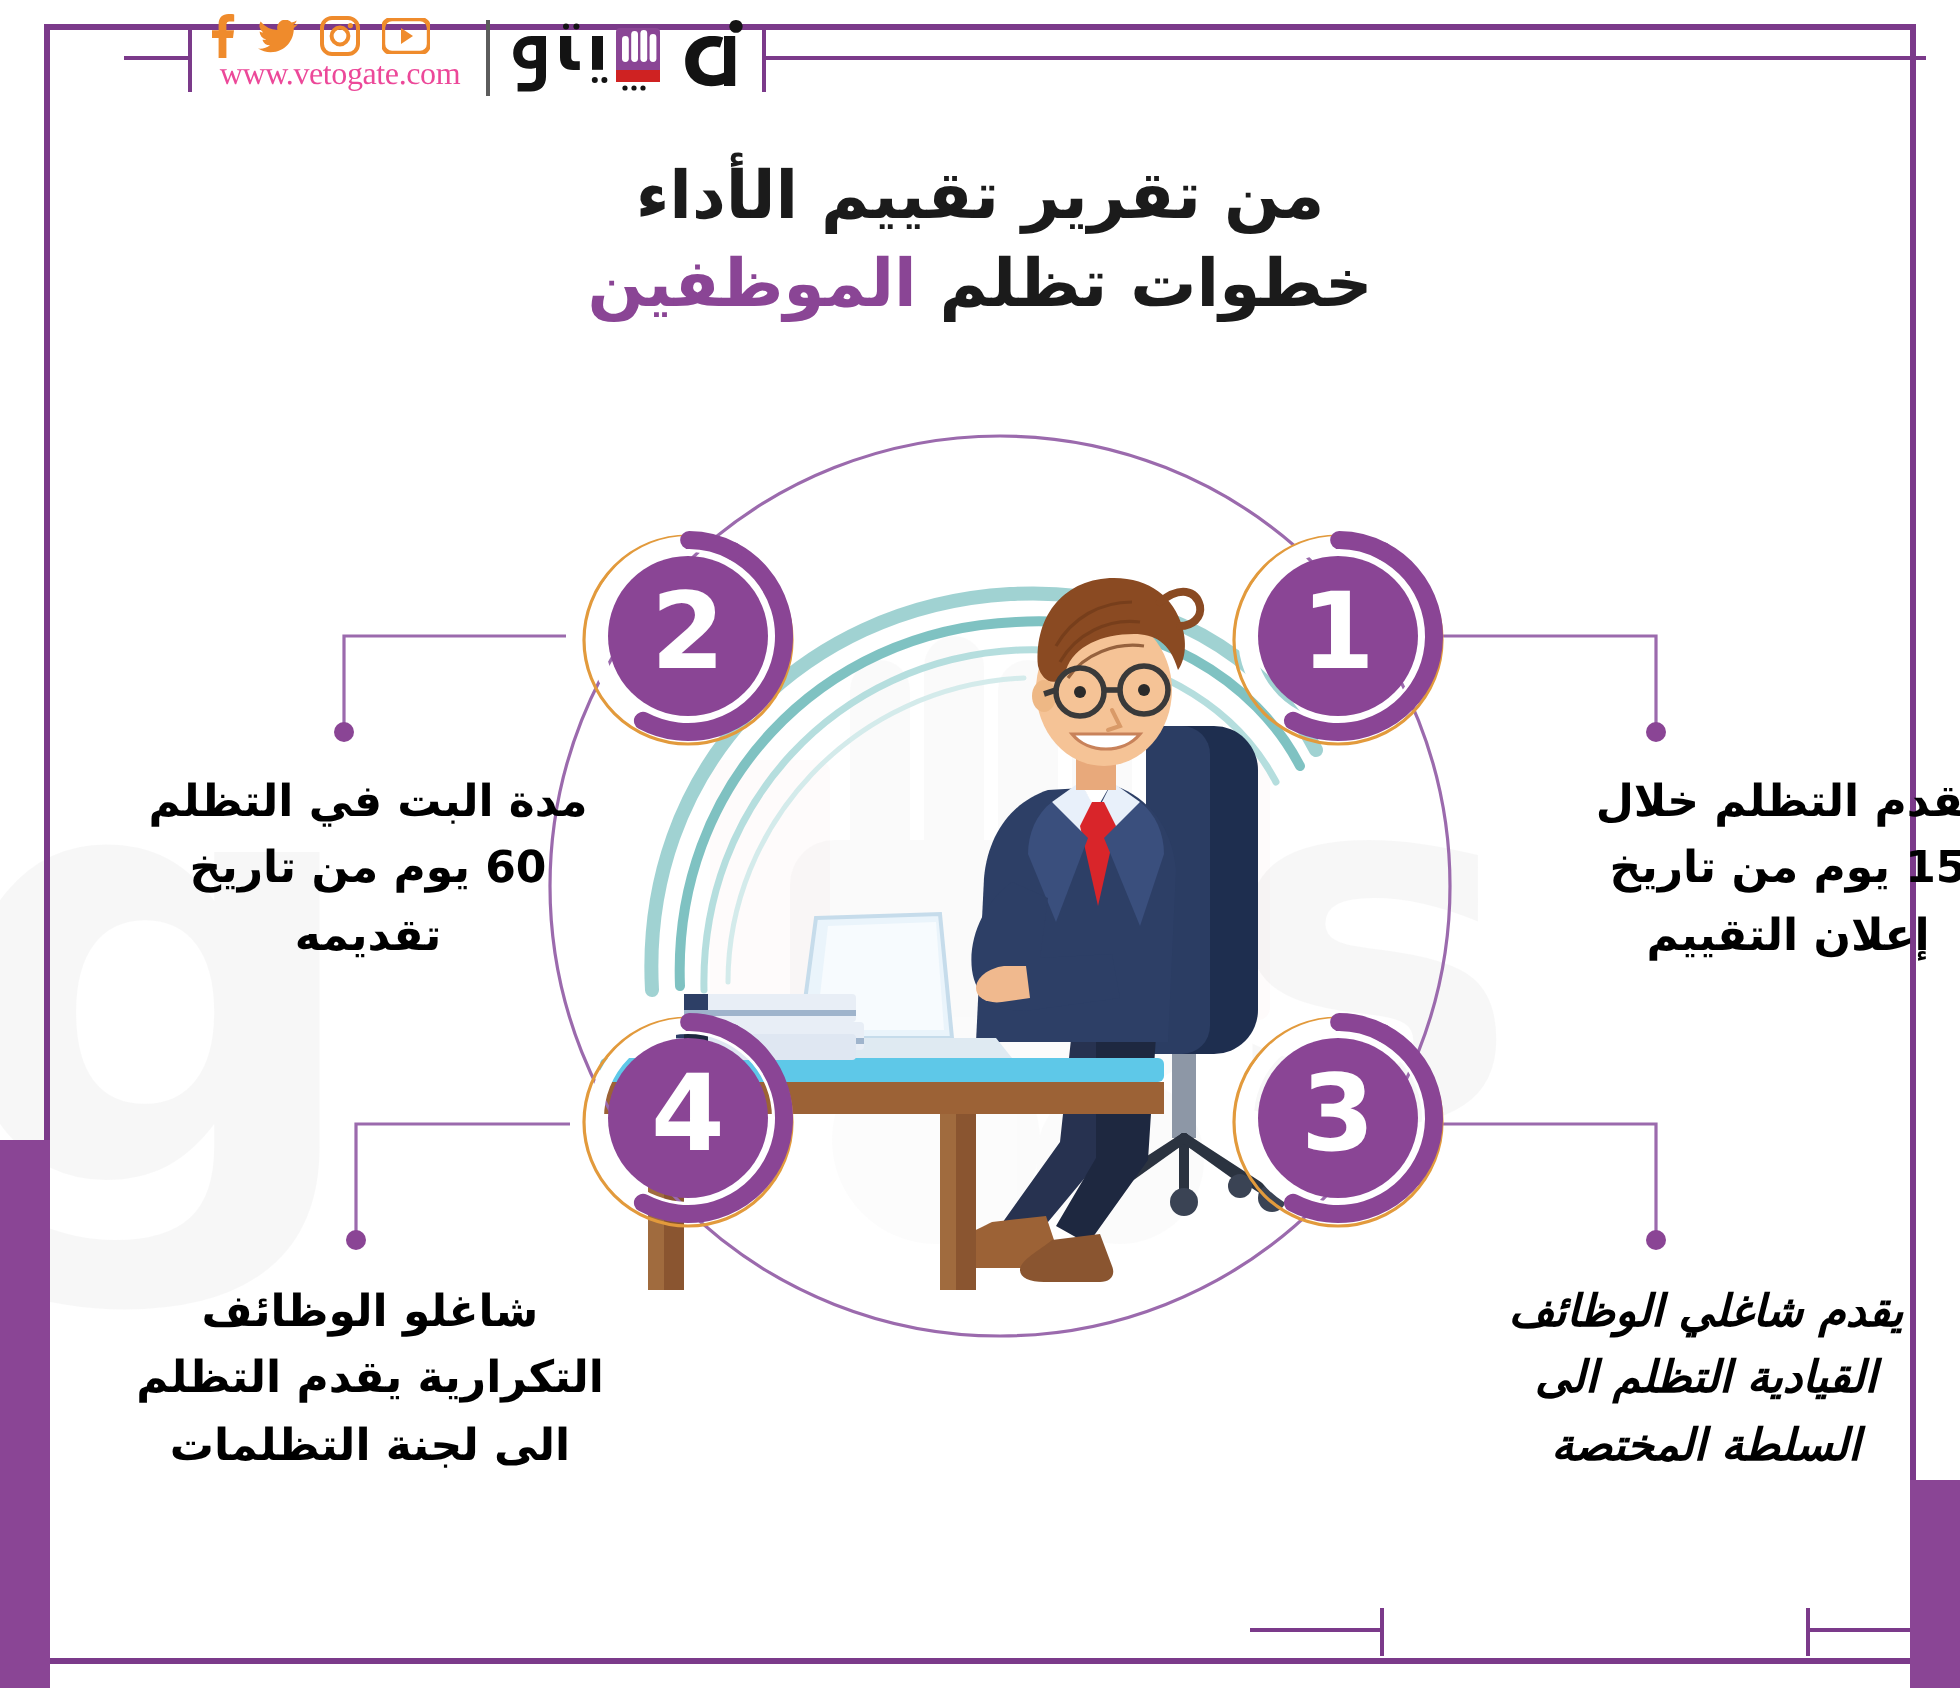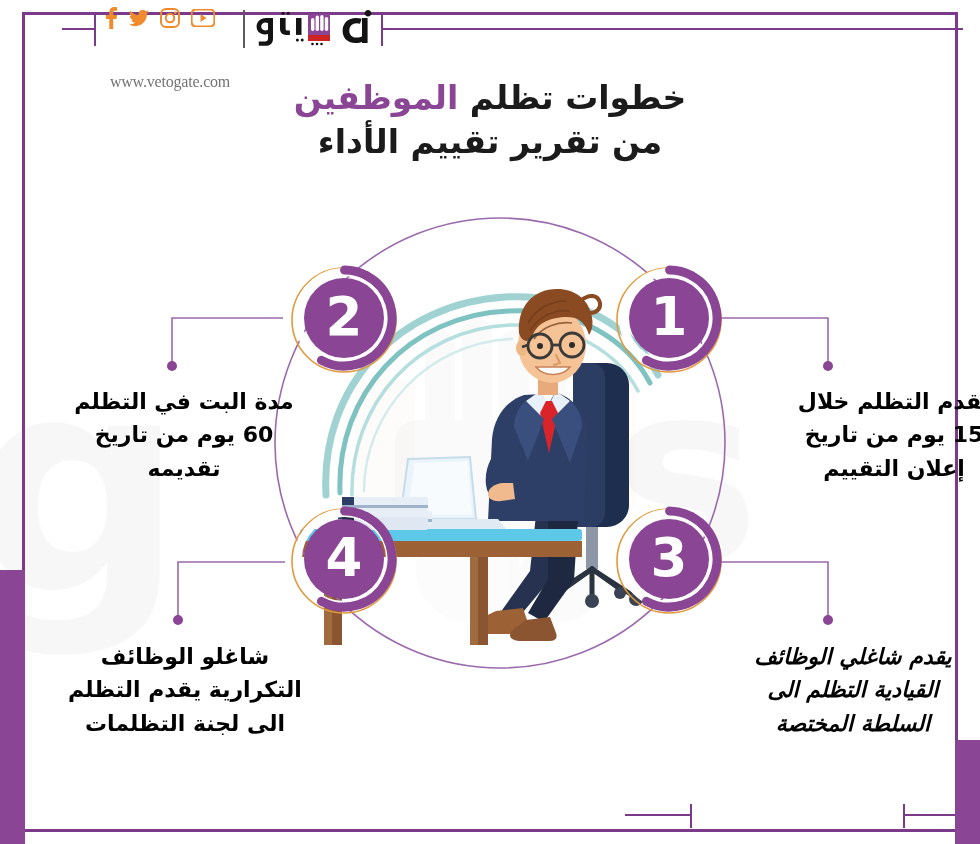--- a/index.html
+++ b/index.html
@@ -107,24 +107,23 @@
   }
   .social-row svg { display: block; }
 
   .site-url {
     position: absolute;
     left: 100px; top: 29px;
     width: 140px;
     text-align: center;
     font-family: "Liberation Serif", "DejaVu Serif", serif;
     font-size: 16px;
-    color: #737373;
+    color: #ec4899;
     letter-spacing: -0.2px;
     direction: ltr;
-    margin-top: 44px;
   }
 
   .logo {
     position: absolute;
     left: 252px; top: 4px;
     width: 124px; height: 48px;
   }
 
   
   .title-block {
@@ -328,24 +327,24 @@
       <g fill="#131313">
 
         <path d="M116 6c-1.9 0-3.3 1.4-3.3 3.2 0 1.8 1.4 3.2 3.3 3.2s3.3-1.4 3.3-3.2c0-1.8-1.4-3.2-3.3-3.2z"></path>
         <path d="M104 14c-8 0-13.4 5.3-13.4 12.8 0 7.4 5.2 12.3 13 12.3 2.7 0 5-.5 7-1.4V32c-1.8 1-3.8 1.6-6 1.6-4.4 0-7.3-2.7-7.3-6.9 0-4.4 3-7.5 7.4-7.5 1.2 0 2.3.2 3.3.6l1.6-5.1c-1.7-.5-3.6-.7-5.6-.7z"></path>
         <path d="M110 14h5.6v25h-5.6z"></path>
       </g>
     </svg>
   </div>
 
   <div class="title-block">
+    <div class="title-line">من تقرير تقييم الأداء</div>
     <div class="title-line">
       <span>خطوات تظلم </span><span class="title-accent">الموظفين</span>
     </div>
-    <div class="title-line">من تقرير تقييم الأداء</div>
   </div>
 
   <svg class="illus" viewBox="0 0 420 400">
 
     <g fill="none" stroke-linecap="round">
       <path d="M36 250 C30 140 110 58 215 52 C290 48 345 85 368 130" stroke="#8fcaca" stroke-width="7" opacity="0.85"></path>
       <path d="M50 248 C46 148 120 70 218 66 C288 62 338 96 360 138" stroke="#5fb3b3" stroke-width="5" opacity="0.8"></path>
       <path d="M62 250 C60 158 128 84 220 80 C282 78 328 108 348 146" stroke="#a8d8d8" stroke-width="3.5" opacity="0.85"></path>
       <path d="M74 246 C74 168 136 98 222 94" stroke="#cfe9e9" stroke-width="2.5" opacity="0.9"></path>
     </g>

